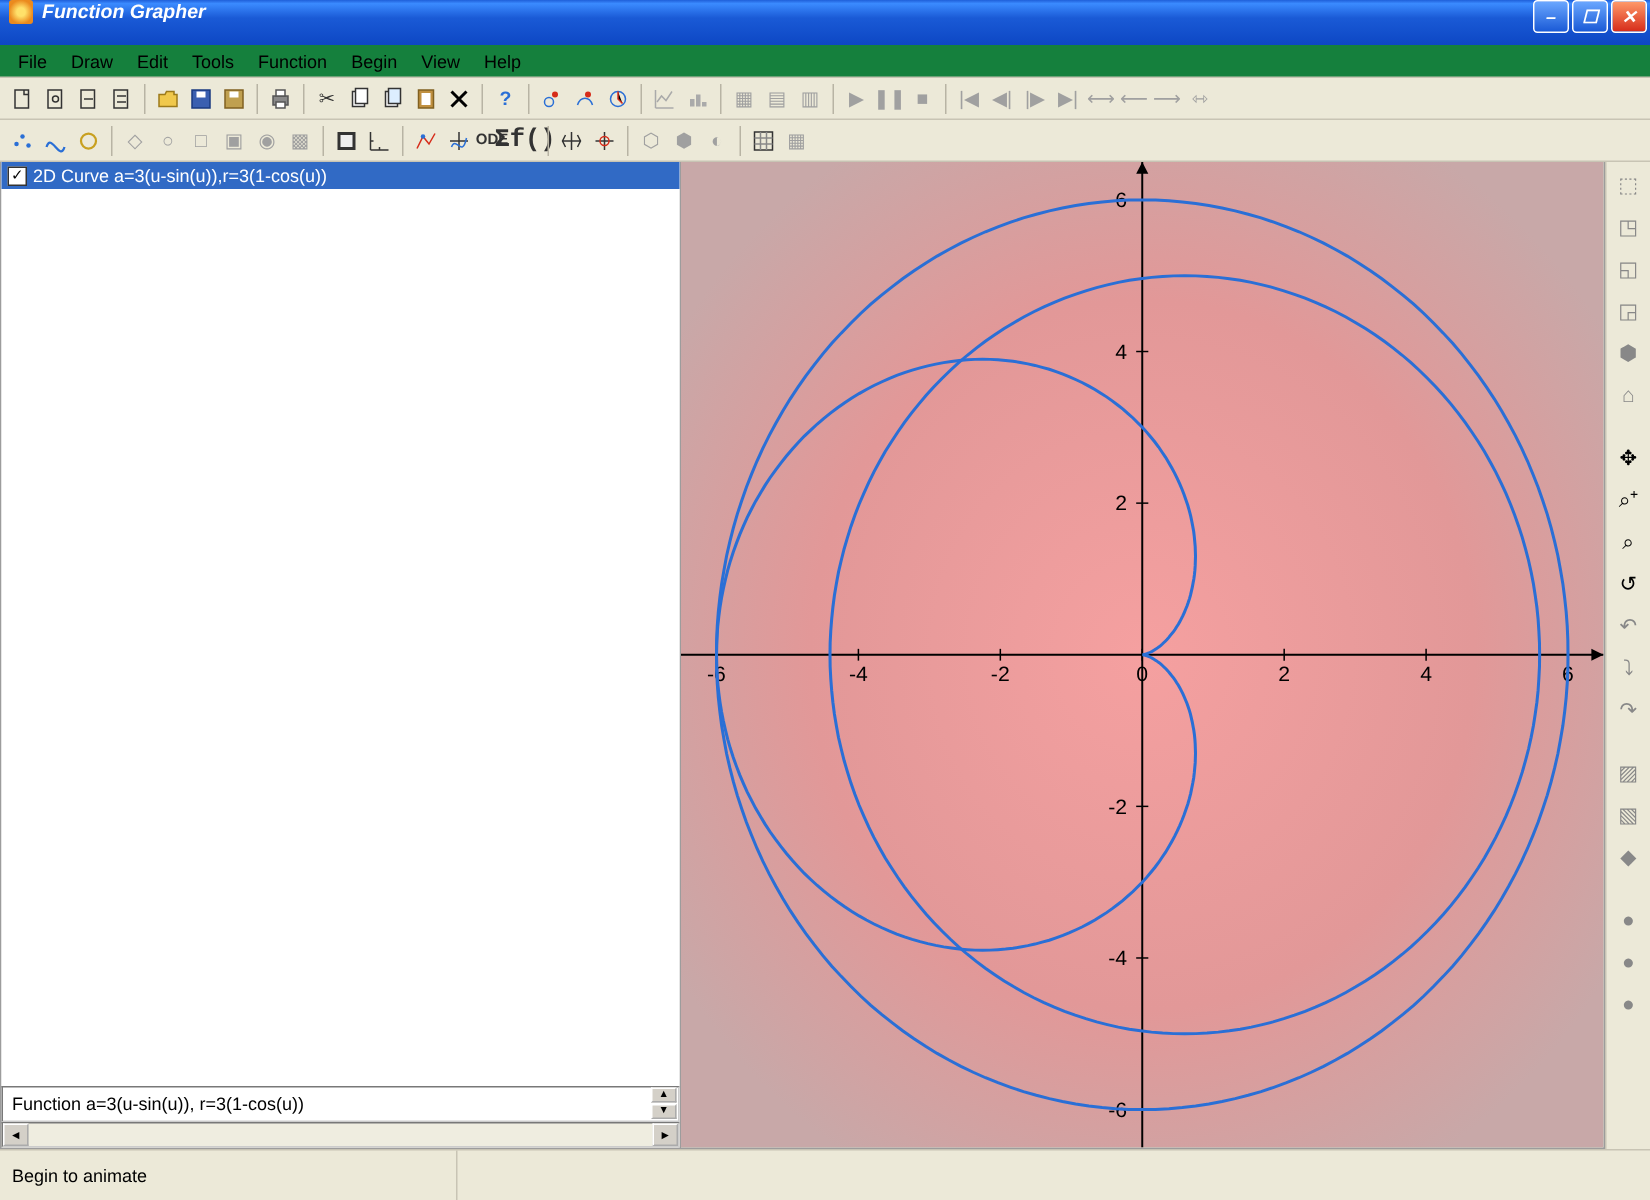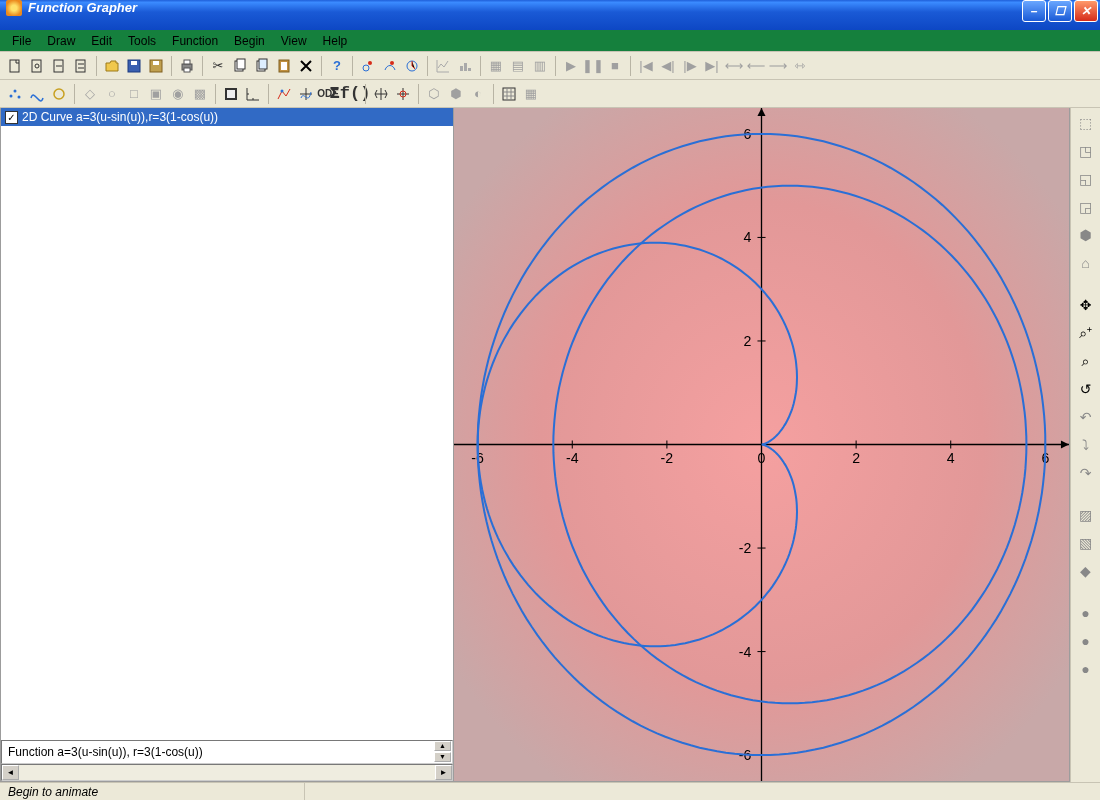--- a/index.html
+++ b/index.html
@@ -40,21 +40,21 @@
 .hscroll .hs-track { flex:1; }
 
 
 .plot { flex: 1; position: relative; border: 1px solid #9c9c9c; border-left: none; border-top: none; }
 
 
 .sidebar { width: 30px; background: #ece9d8; border-left: 1px solid #c8c4b4; display: flex; flex-direction: column; align-items: center; padding-top: 4px; gap: 6px; }
 .side-btn { width: 22px; height: 22px; display:flex; align-items:center; justify-content:center; color:#888; font-size:14px; }
 
 
-.statusbar { height: 18px; background: #ece9d8; border-top: 1px solid #c8c4b4; display: flex; align-items: center; font-size: 12px; font-style: italic; }
+.statusbar { height: 34px; background: #ece9d8; border-top: 1px solid #c8c4b4; display: flex; align-items: center; font-size: 12px; }
 .status-cell { padding: 0 8px; height: 100%; display: flex; align-items: center; border-right: 1px solid #c8c4b4; min-width: 305px; }
 </style>
 </head>
 <body>
 
 <div class="titlebar">
   <div class="app-icon"></div>
   <div class="title-text">Function Grapher</div>
   <div class="win-btns">
     <div class="win-btn win-min">–</div>

